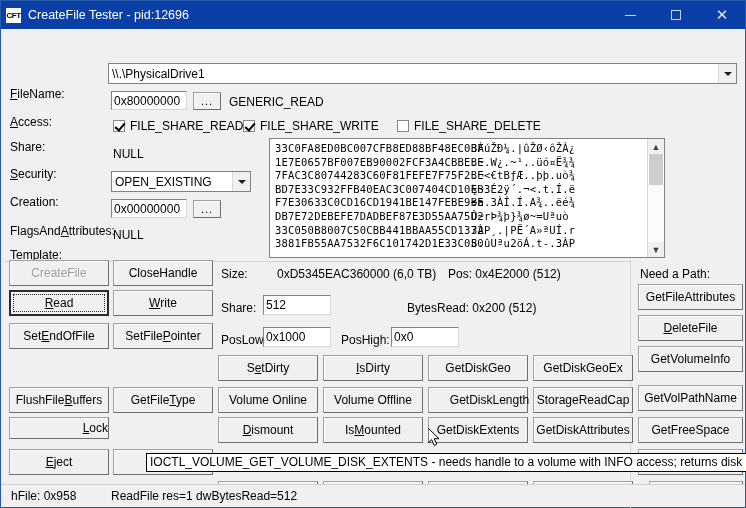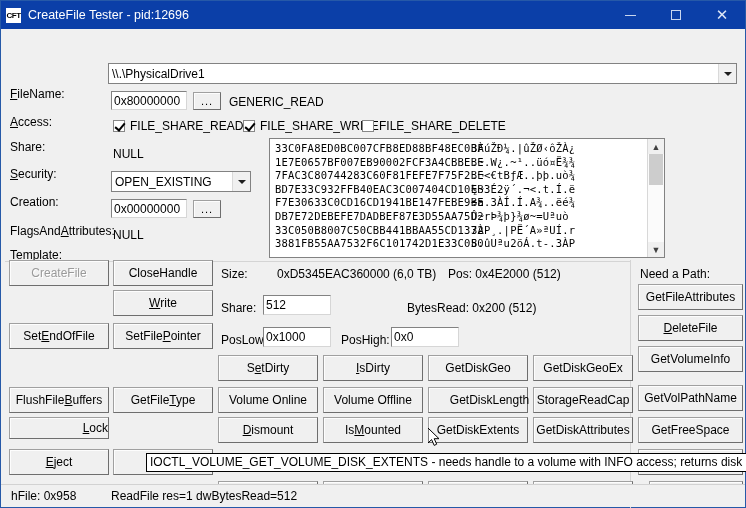--- a/index.html
+++ b/index.html
@@ -221,21 +221,21 @@
 
     <div class="abs lbl" style="left:9px;top:91px;">Share:</div>
     <div class="abs cbwrap" style="left:112px;top:90px;">
       <span class="cbox checked"></span>
       <span>FILE_SHARE_READ</span>
     </div>
     <div class="abs cbwrap" style="left:242px;top:90px;">
       <span class="cbox checked"></span>
       <span>FILE_SHARE_WRITE</span>
     </div>
-    <div class="abs cbwrap" style="left:361px;top:90px;">
+    <div class="abs cbwrap" style="left:396px;top:90px;">
       <span class="cbox"></span>
       <span>FILE_SHARE_DELETE</span>
     </div>
 
     <div class="abs lbl" style="left:9px;top:118px;"><u>S</u>ecurity:</div>
     <div class="abs val" style="left:112px;top:118px;">NULL</div>
 
     <div class="abs lbl" style="left:9px;top:146px;">Creation:</div>
     <div class="abs combo" style="left:110px;top:142px;width:140px;height:21px;">
       <span>OPEN_EXISTING</span>
@@ -260,20 +260,24 @@
         </div>
         <div class="sb-arrow">▼</div>
       </div>
     </div>
 
     <div class="groupline" style="left:4px;top:232px;width:625px;height:1px;"></div>
 
     <div class="abs btn disabled" style="left:8px;top:231px;width:100px;height:26px;">CreateFile</div>
     <div class="abs btn" style="left:112px;top:231px;width:100px;height:26px;">CloseHandle</div>
 
+    <div class="abs btn default" style="left:8px;top:261px;width:100px;height:26px;position:absolute;">
+      <span class="focusring"></span>
+      <span><u>R</u>ead</span>
+    </div>
     <div class="abs btn" style="left:112px;top:261px;width:100px;height:26px;">
         <span><u>W</u>rite</span>
       </div>
 
     <div class="abs btn" style="left:8px;top:294px;width:100px;height:26px;">
         <span>Set<u>E</u>ndOfFile</span>
       </div>
     <div class="abs btn" style="left:112px;top:294px;width:100px;height:26px;">
         <span>SetFile<u>P</u>ointer</span>
       </div>

